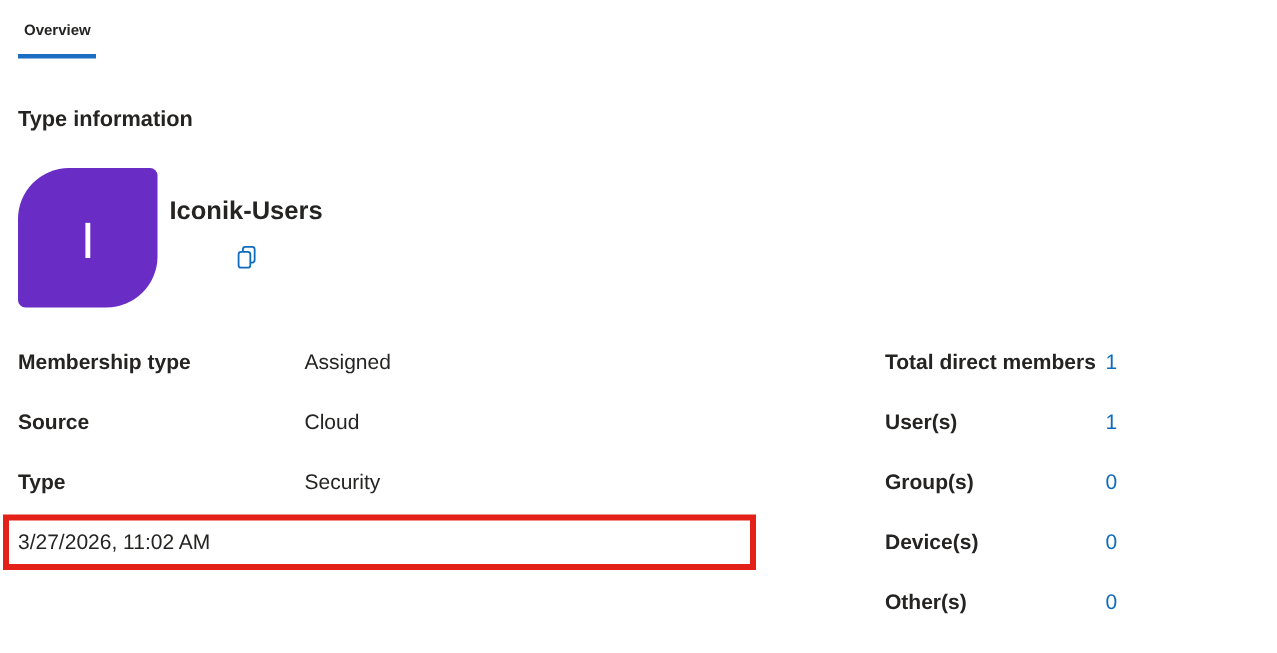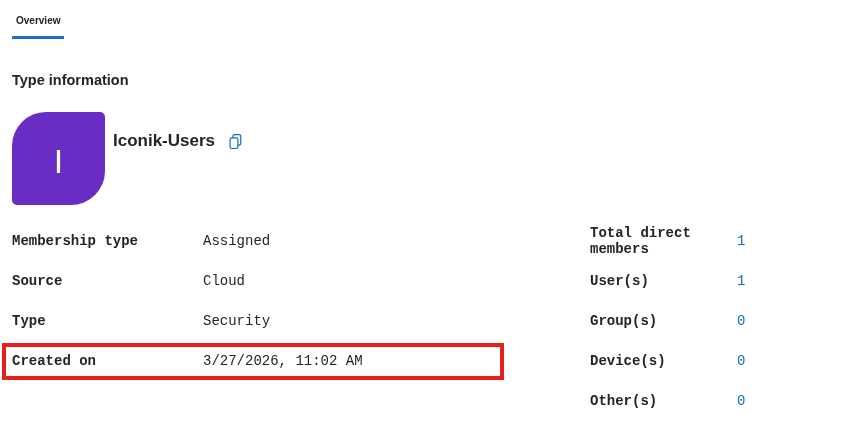--- a/index.html
+++ b/index.html
@@ -39,32 +39,32 @@
     background:var(--avatar);
     border-radius:34px 5px 34px 5px;
     display:flex;align-items:center;justify-content:center;
   }
   .avatar-letter{
     color:#fff;font-size:34px;font-weight:400;line-height:1;
     transform:translateY(2px);
   }
   .title-row{
     position:absolute;left:113px;top:131px;
-    display:flex;align-items:center;gap:11px;
+    display:flex;align-items:center;gap:11px;flex-direction:column;
   }
   .group-name{font-size:17px;font-weight:700;color:var(--text);}
   .copy-btn{
     background:none;border:none;cursor:pointer;
     display:inline-flex;align-items:center;justify-content:center;
     width:18px;height:18px;padding:0;
   }
   .copy-btn svg{width:17px;height:17px;display:block;}
   .copy-btn svg *{stroke:var(--accent);}
   
-  .col{position:absolute;top:221px;font-family:Liberation Mono, monospace;}
+  .col{position:absolute;top:221px;}
   .col-left{left:12px;width:560px;}
   .col-right{left:590px;width:250px;}
   .row{
     height:40px;
     display:flex;align-items:center;
     font-size:14px;
   }
   .col-left .row-label{width:191px;font-weight:700;flex:none;}
   .col-right .row-label{width:147px;font-weight:700;flex:none;}
   .row-value{font-weight:400;color:var(--text);display:flex;align-items:center;gap:12px;text-align:right;}
@@ -114,21 +114,20 @@
     <span class="row-value">Cloud</span>
   </div>
 
   <div class="row">
     <span class="row-label">Type</span>
     <span class="row-value">Security</span>
   </div>
 
 
   <div class="row">
-    <span class="row-label">Created on</span>
     <span class="row-value">3/27/2026, 11:02 AM</span>
   </div>
 
 </div>
 
 <div class="col col-right">
 
   <div class="row">
     <span class="row-label">Total direct members</span>
     <a class="link-value">1</a>

